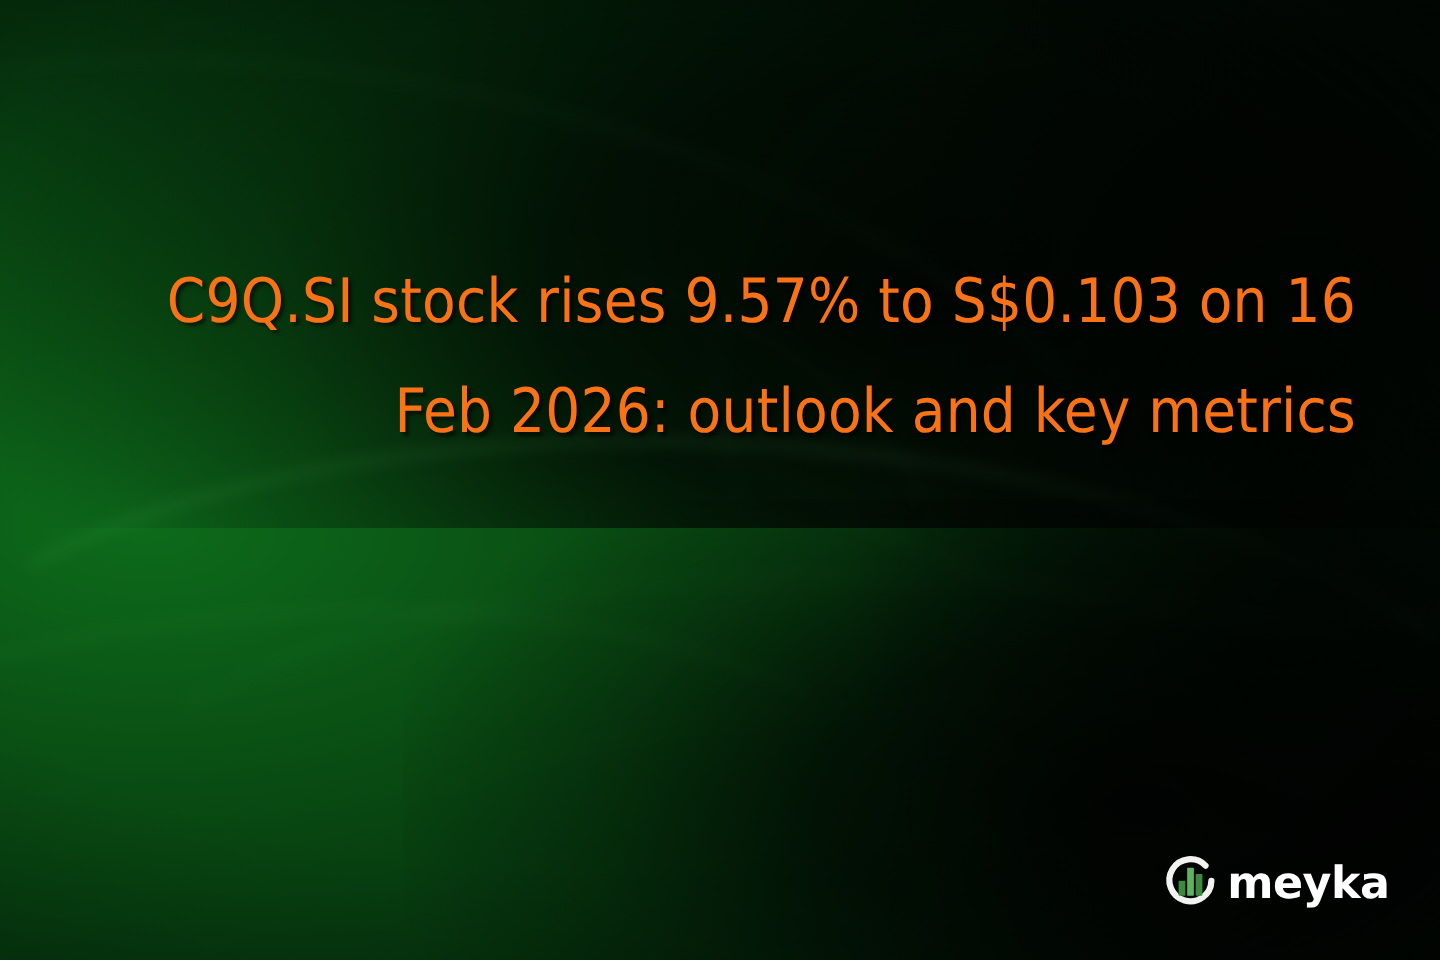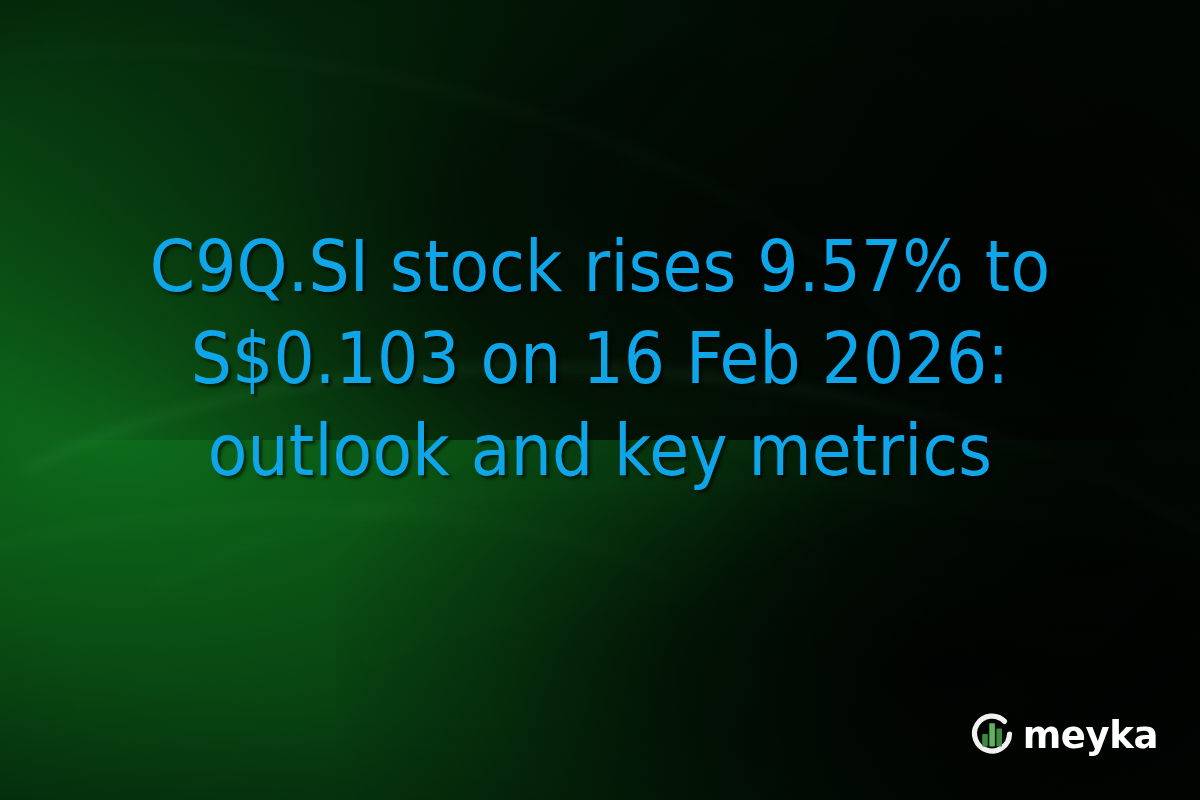--- a/index.html
+++ b/index.html
@@ -151,27 +151,27 @@
     background:
       radial-gradient(125% 115% at 36% 46%, rgba(0,0,0,0) 38%, rgba(0,0,0,0.30) 72%, rgba(0,0,0,0.72) 100%);
   }
 
   
   .headline {
     position: absolute;
     left: 0;
     right: 0;
     top: 172px;
-    text-align: center;
+    text-align: right;
     padding: 0 70px;
     box-sizing: border-box;
-    color: #0ea5e9;
+    color: #f97316;
     font-family: "Liberation Sans Narrow", "DejaVu Sans Condensed", "Liberation Sans", sans-serif;
     font-stretch: condensed;
-    font-size: 72px;
+    font-size: 51px;
     line-height: 92px;
     font-weight: 400;
     letter-spacing: 0.2px;
     text-shadow: 3px 3px 3px rgba(0,0,0,0.55);
     white-space: pre-line;
   }
 
   
   .logo {
     position: absolute;

